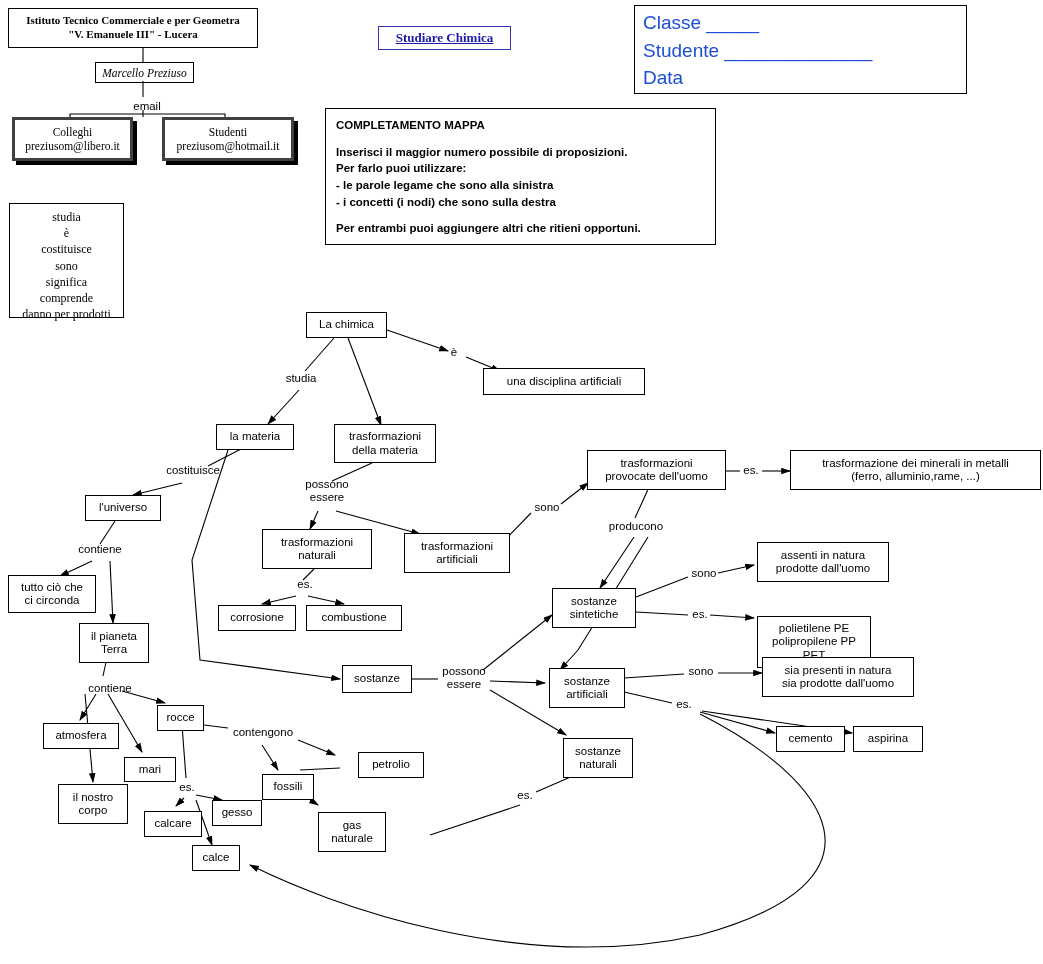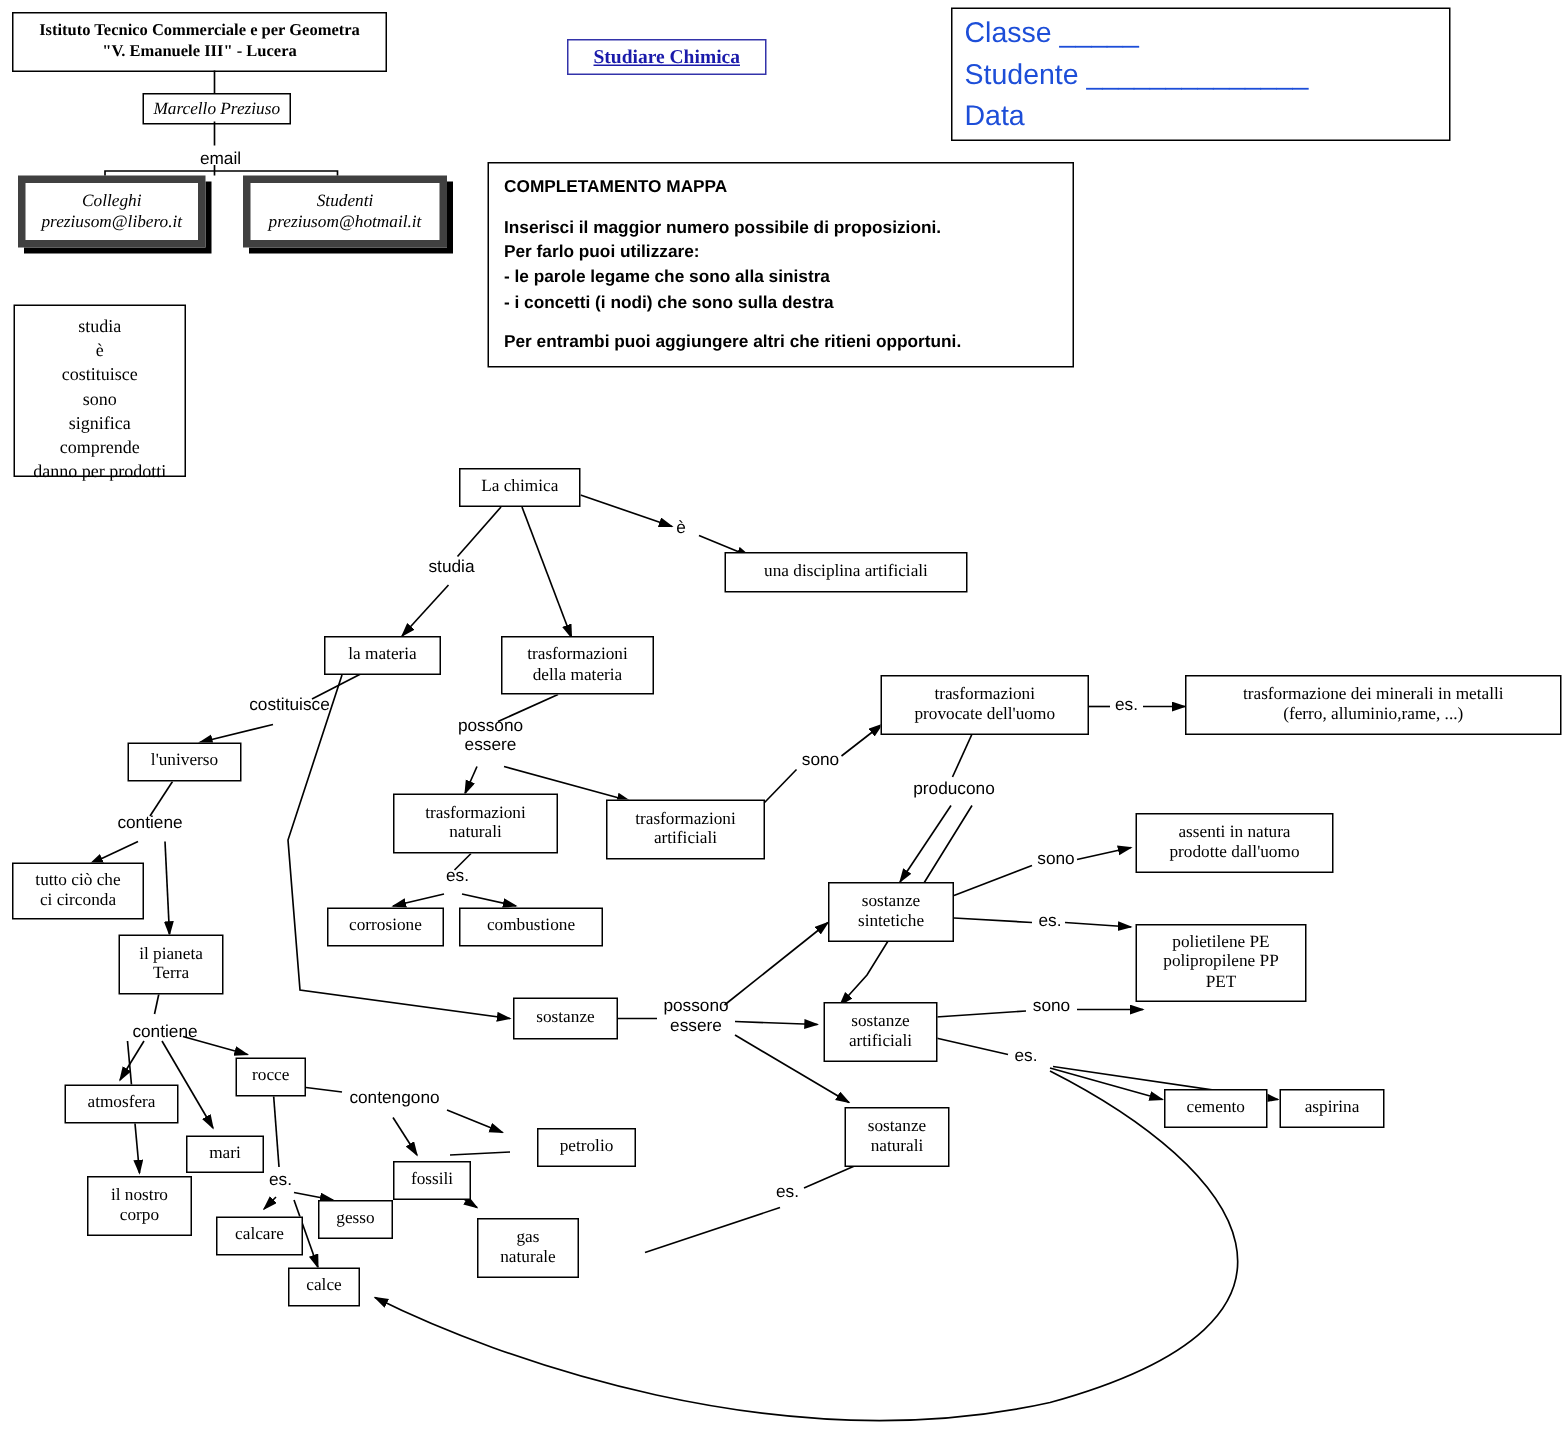--- a/index.html
+++ b/index.html
@@ -29,21 +29,21 @@
   }
   .node {
     position: absolute;
     box-sizing: border-box;
     border: 1px solid #000;
     background: #fff;
     display: flex;
     align-items: center;
     justify-content: center;
     text-align: center;
-    font-family: Liberation Serif, serif;
+    font-family: Liberation Sans, sans-serif;
     font-size: 11.5px;
     line-height: 1.15;
     color: #000;
     padding: 2px 4px;
     white-space: pre-line;
   }
   .label {
     position: absolute;
     font-family: "Liberation Sans", sans-serif;
     font-size: 11.5px;
@@ -101,30 +101,29 @@
     width: 97px; height: 19px;
     border: 1px solid #000;
     background: #fff;
     display: flex; align-items: center; justify-content: center;
     font-family: "Liberation Serif", serif;
     font-style: italic;
     font-size: 11.5px;
   }
   .contact {
     position: absolute;
-    border: 5px solid #404040;
+    border: 3px solid #404040;
     background: #fff;
     box-shadow: 4px 4px 0 #000;
     display: flex; align-items: center; justify-content: center;
     text-align: center;
     font-family: "Liberation Serif", serif;
     font-size: 11.5px;
     white-space: pre-line;
     line-height: 1.25;
-    font-style: italic;
   }
   .wordbank {
     position: absolute;
     left: 9px; top: 203px;
     width: 115px; height: 115px;
     border: 1px solid #000;
     background: #fff;
     box-shadow: 3px 3px 0 rgba(0,0,0,0.0);
     font-family: "Liberation Serif", serif;
     font-size: 12px;
@@ -311,20 +310,22 @@
   <div class="node" style="left:552px; top:588px; width:84px; height:40px;">sostanze
 sintetiche</div>
   <div class="node" style="left:757px; top:542px; width:132px; height:40px;">assenti in natura
 prodotte dall'uomo</div>
   <div class="node" style="left:757px; top:616px; width:114px; height:52px;">polietilene PE
 polipropilene PP
 PET</div>
   <div class="node" style="left:342px; top:665px; width:70px; height:28px;">sostanze</div>
   <div class="node" style="left:549px; top:668px; width:76px; height:40px;">sostanze
 artificiali</div>
+  <div class="node" style="left:762px; top:657px; width:152px; height:40px;">sia presenti in natura
+sia prodotte dall'uomo</div>
   <div class="node" style="left:776px; top:726px; width:69px; height:26px;">cemento</div>
   <div class="node" style="left:853px; top:726px; width:70px; height:26px;">aspirina</div>
   <div class="node" style="left:563px; top:738px; width:70px; height:40px;">sostanze
 naturali</div>
   <div class="node" style="left:43px; top:723px; width:76px; height:26px;">atmosfera</div>
   <div class="node" style="left:157px; top:705px; width:47px; height:26px;">rocce</div>
   <div class="node" style="left:124px; top:757px; width:52px; height:25px;">mari</div>
   <div class="node" style="left:58px; top:784px; width:70px; height:40px;">il nostro
 corpo</div>
   <div class="node" style="left:262px; top:774px; width:52px; height:26px;">fossili</div>

